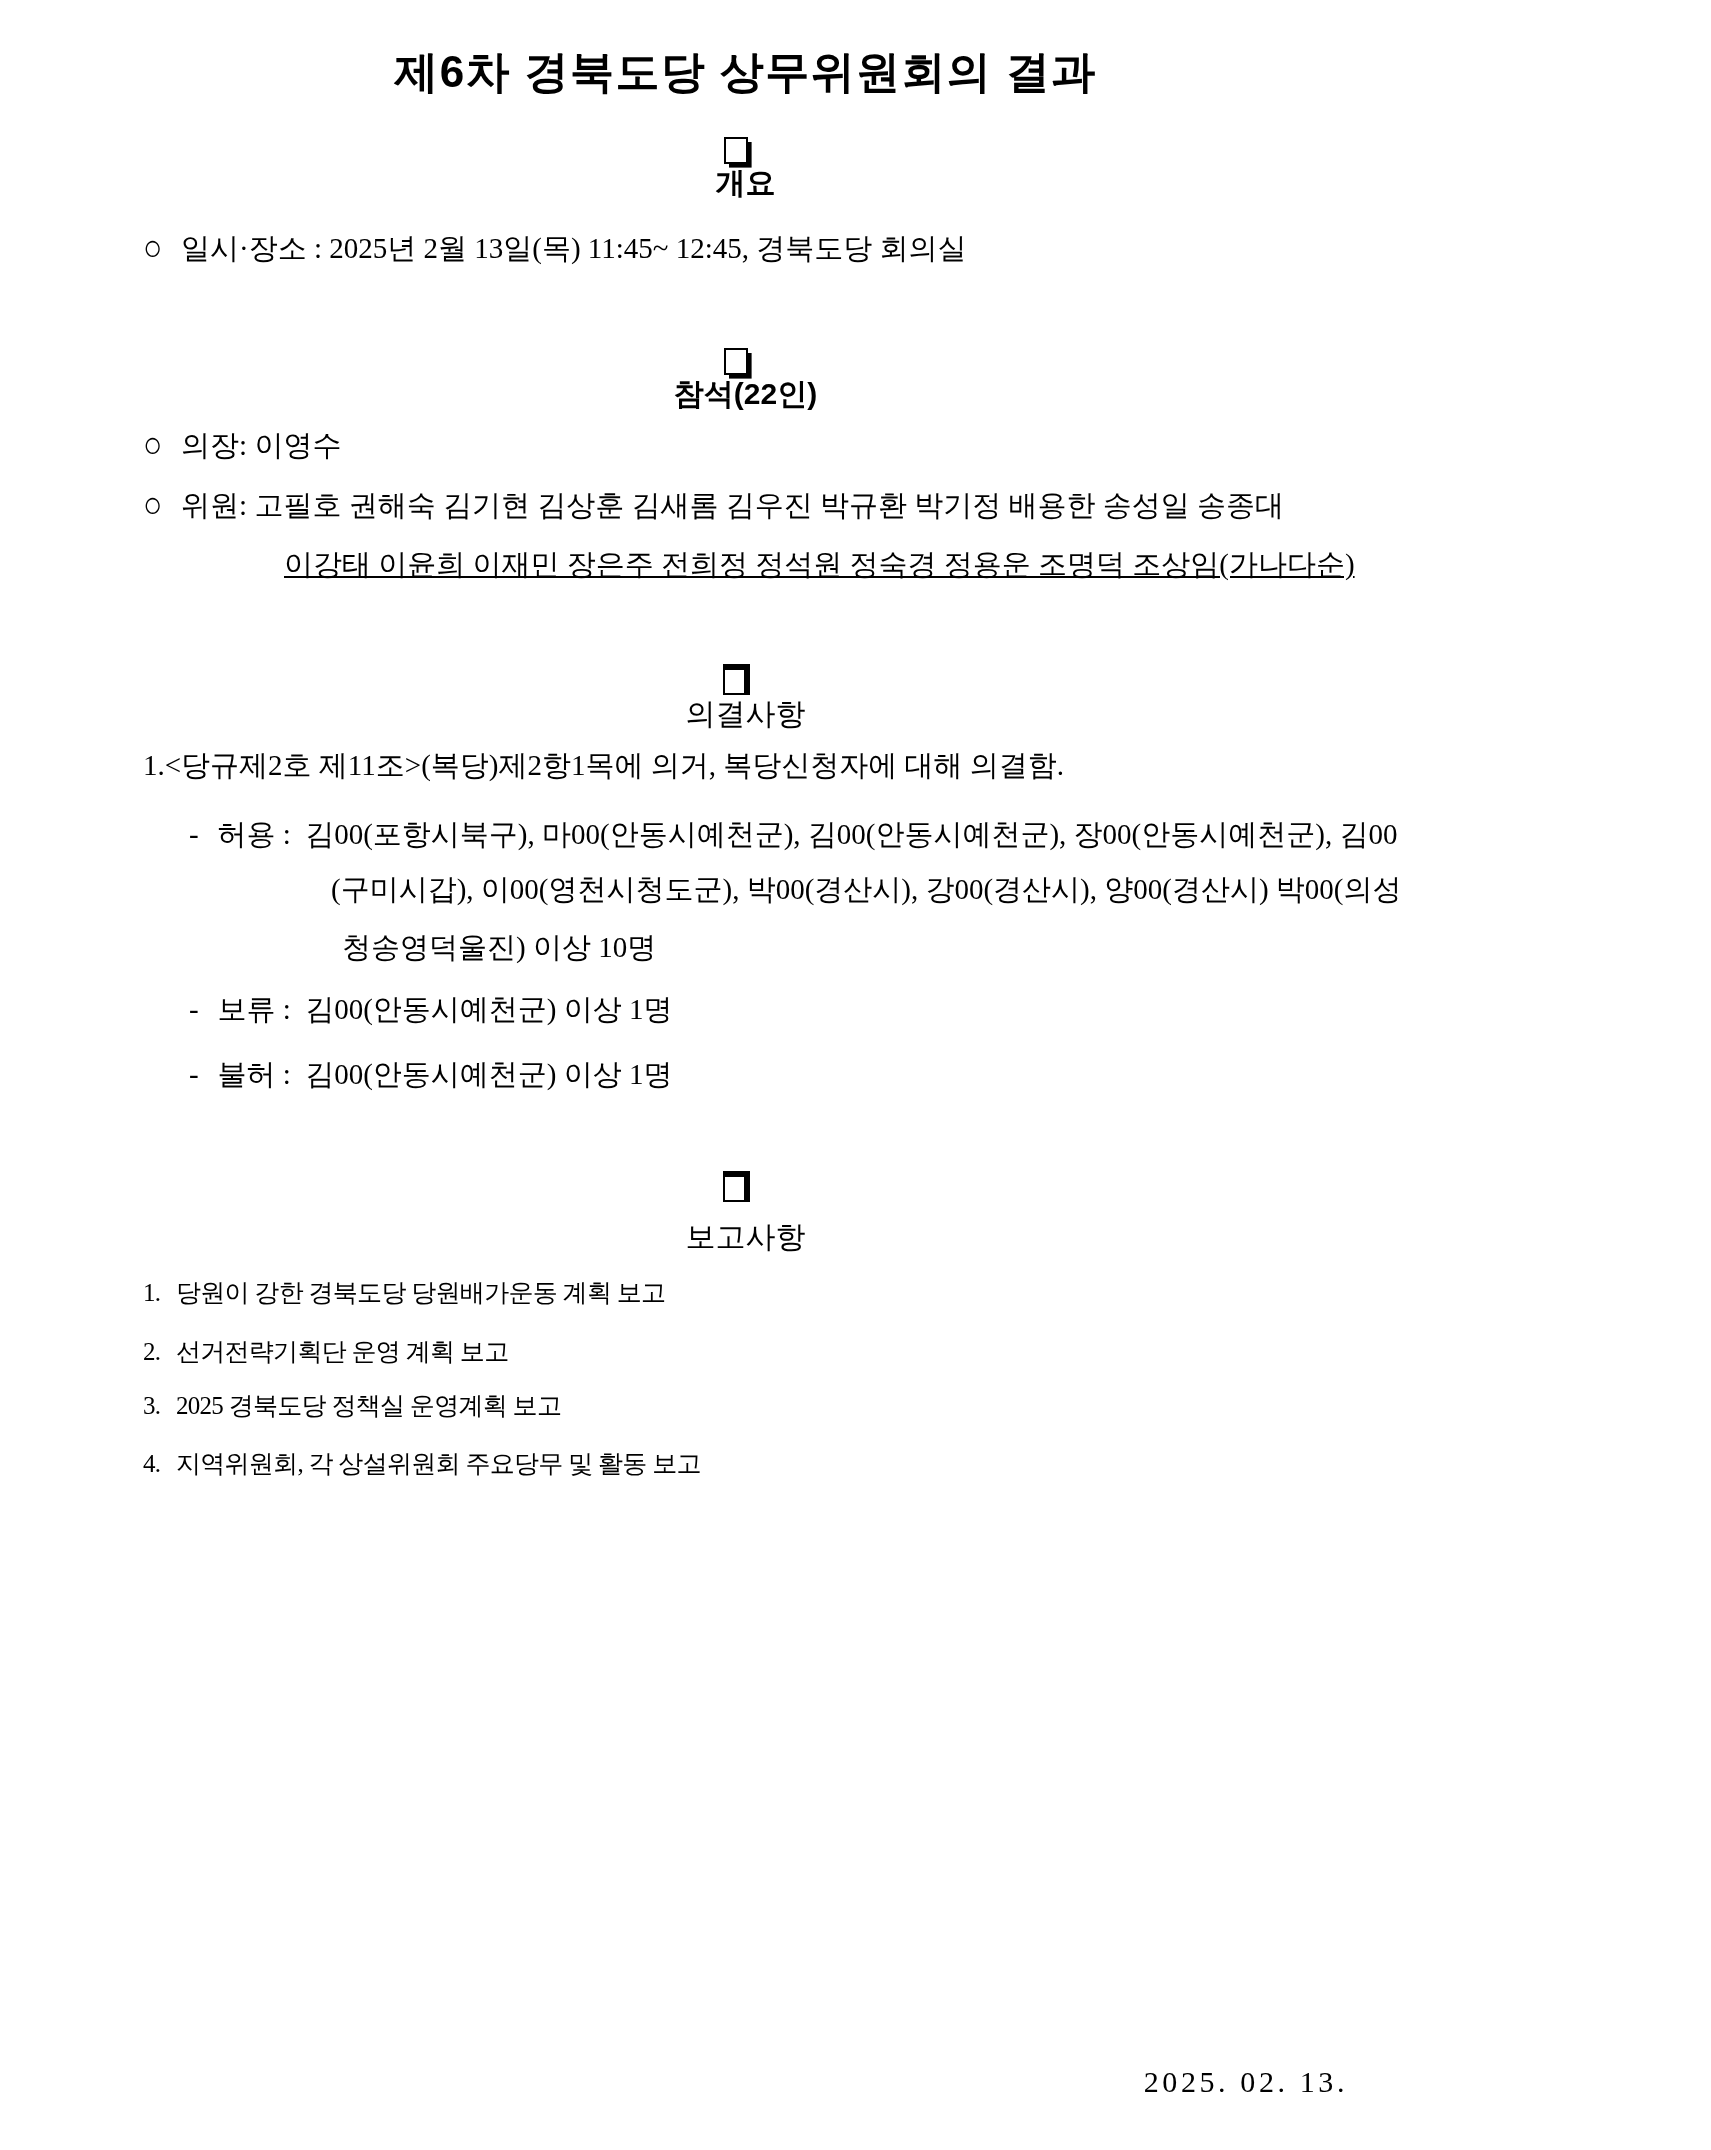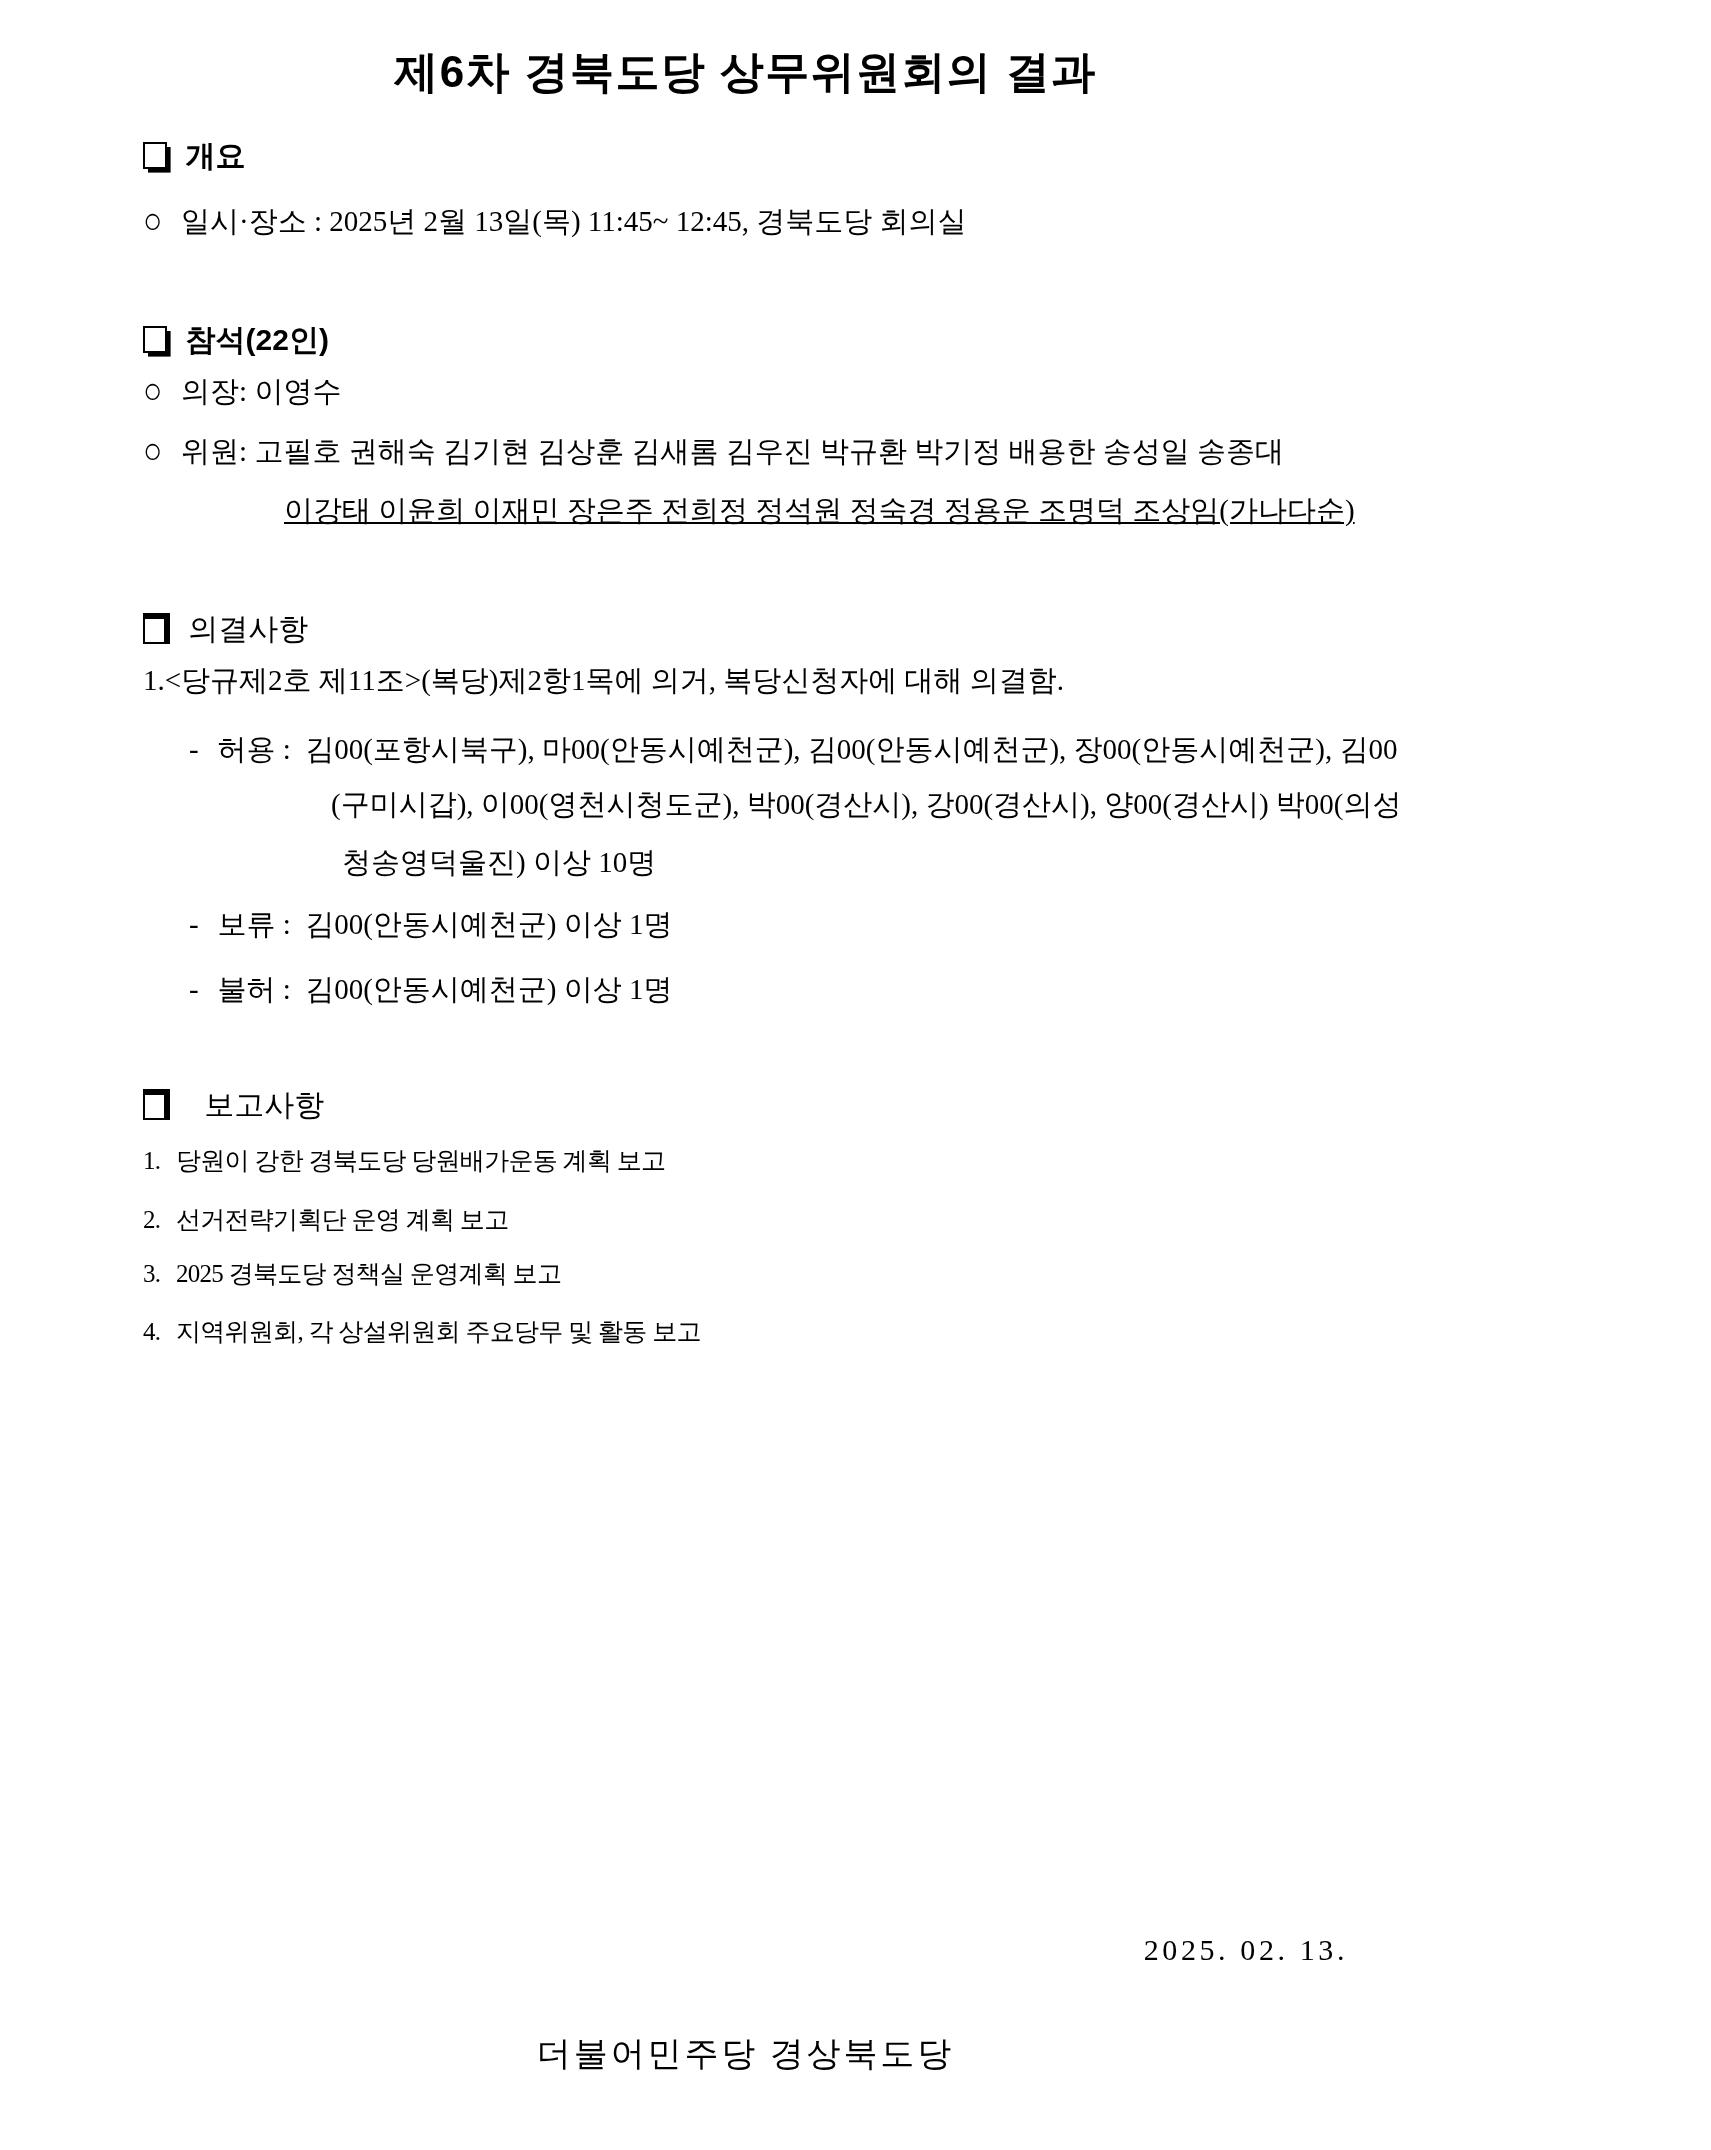--- a/index.html
+++ b/index.html
@@ -20,20 +20,21 @@
     font-weight: bold;
     font-size: 44px;
     line-height: 59px;
     letter-spacing: 1.4px;
   }
   .heading {
     font-size: 30px;
     line-height: 37px;
     display: flex;
     align-items: center;
+    flex-direction: column;
   }
   .heading.sans {
     font-family: "Liberation Sans", "DejaVu Sans", sans-serif;
     font-weight: bold;
   }
   .heading.serif {
     font-family: "Liberation Serif", "DejaVu Serif", serif;
     font-weight: normal;
     align-items: center;
   }

